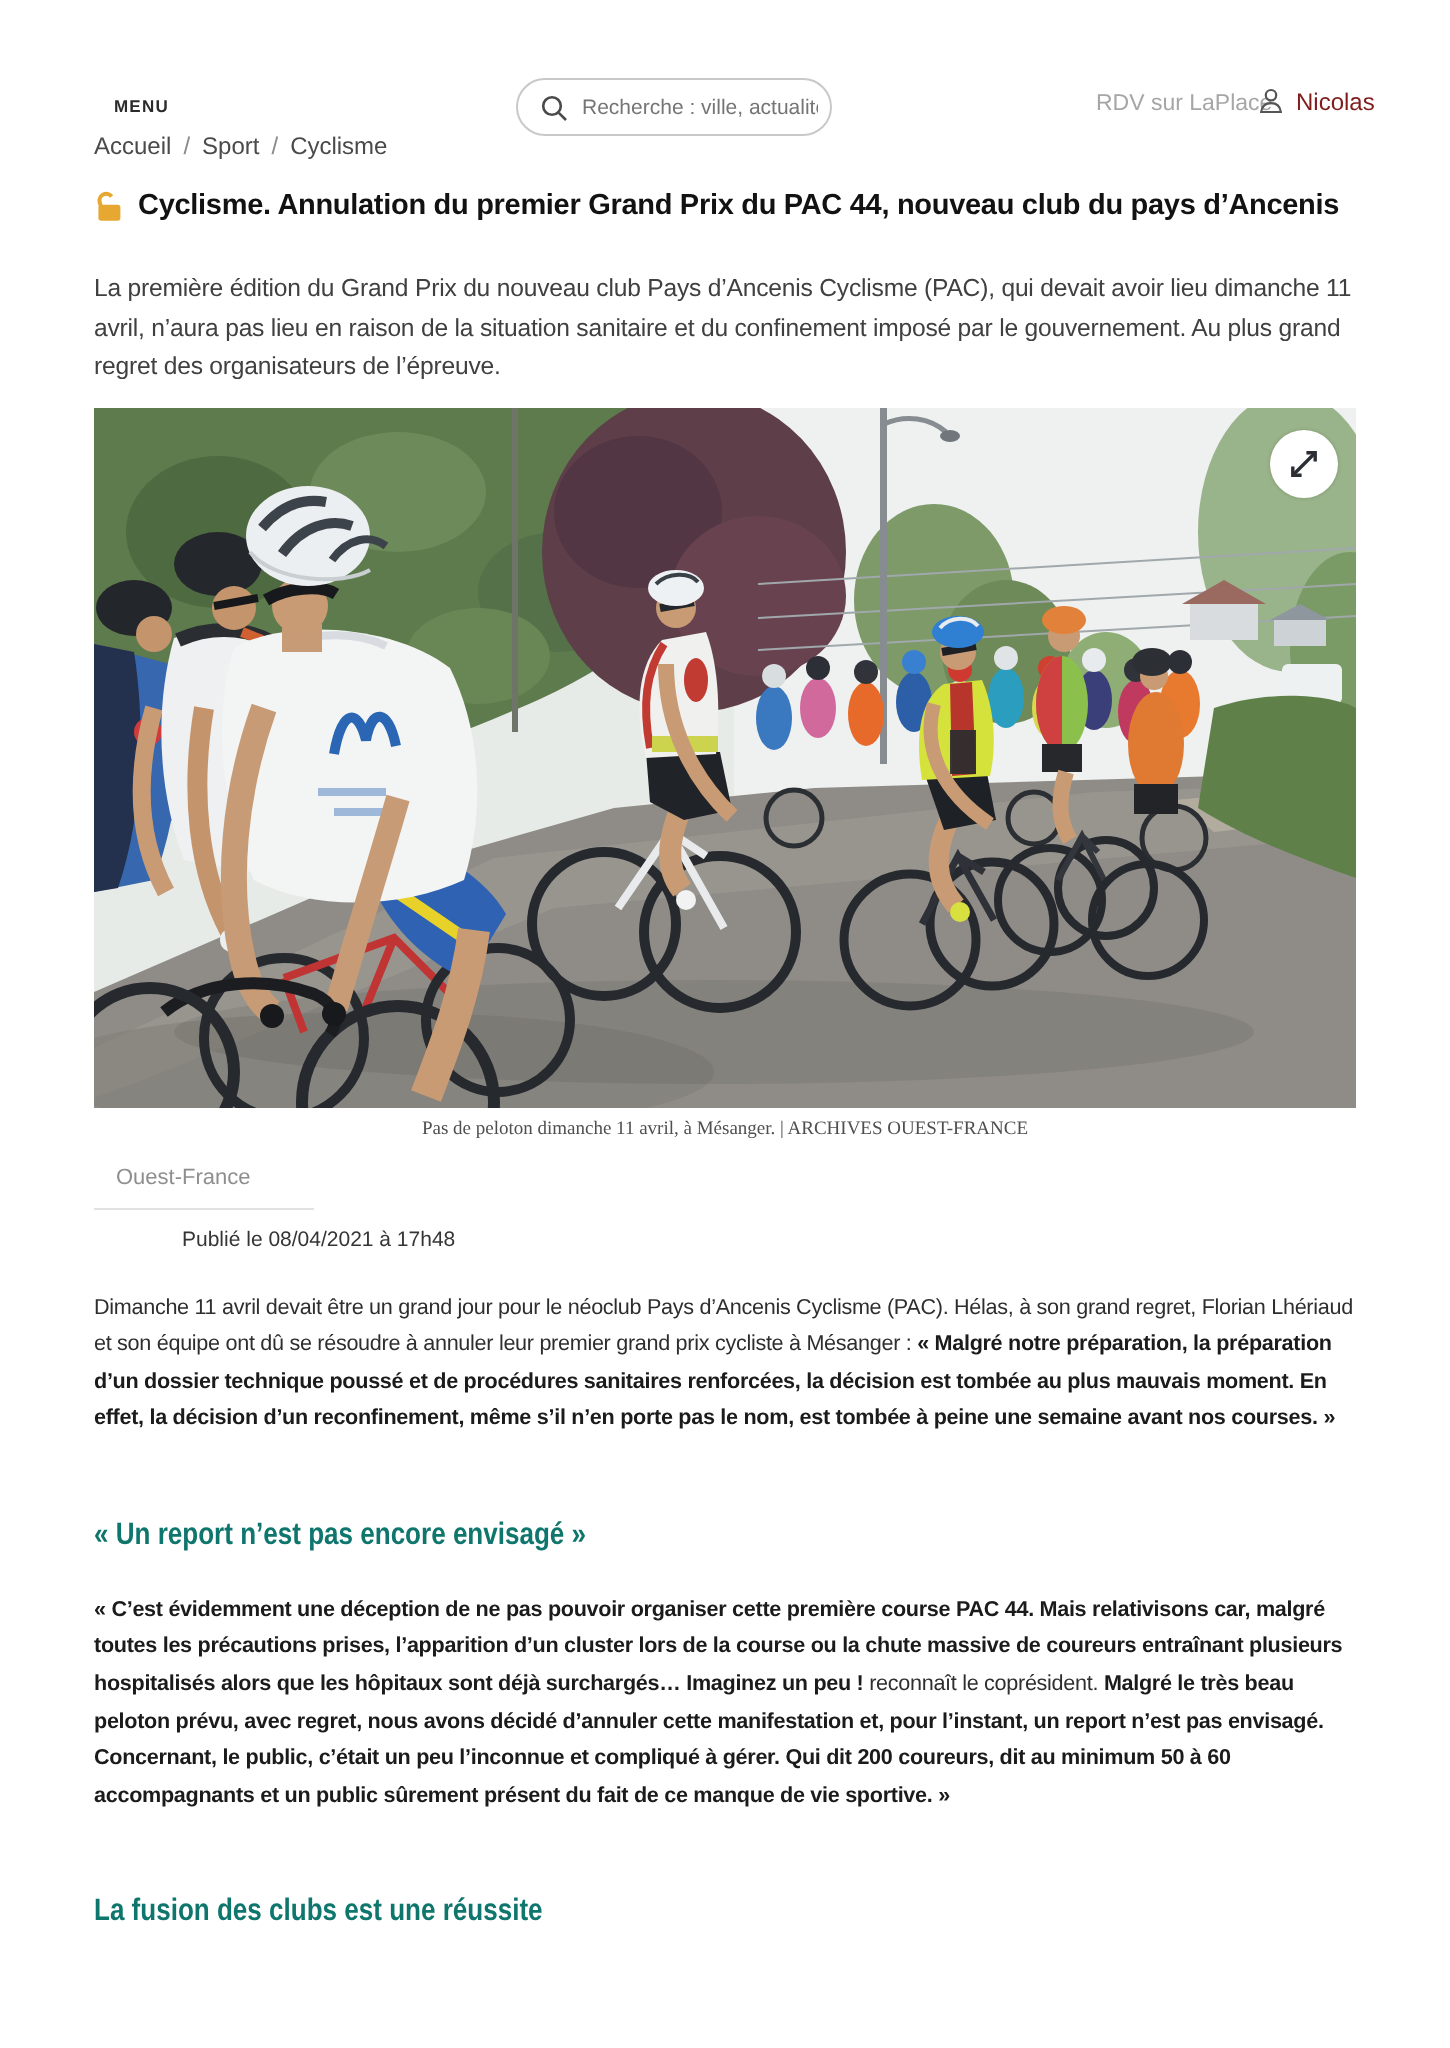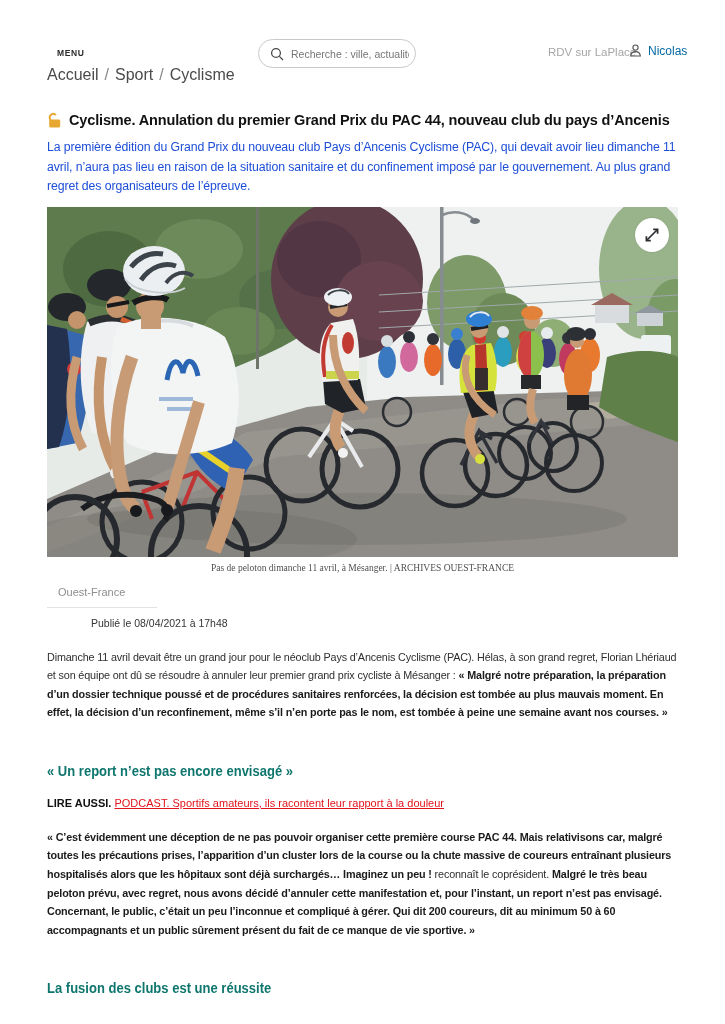--- a/index.html
+++ b/index.html
@@ -8,30 +8,30 @@
   .page { position:relative; width:725px; min-height:1024px; margin:0 auto; background:#fff; overflow:hidden; }
 
   
   .hdr { position:relative; height:84px; }
   .menu-btn { position:absolute; left:57px; top:48px; font-size:8.5px; font-weight:700; letter-spacing:.6px; color:#2b2b2b; background:none; border:none; cursor:pointer; font-family:inherit; }
   .search-pill { position:absolute; left:258px; top:39px; width:158px; height:29px; border:1px solid #c9c9c9; border-radius:15px; display:flex; align-items:center; background:#fff; }
   .search-pill svg { margin:0 7px 0 11px; flex:0 0 auto; }
   .search-pill input { border:none; outline:none; width:118px; font-size:10.5px; color:#333; font-family:inherit; background:transparent; }
   .rdv { position:absolute; left:548px; top:46px; font-size:11.5px; color:#a6a6a6; text-decoration:none; }
   .user { position:absolute; left:628px; top:43px; display:flex; align-items:center; gap:5px; background:none; border:none; cursor:pointer; font-family:inherit; }
-  .user span { font-size:12px; color:#0369a1; }
-  .crumbs { position:absolute; left:47px; top:66px; font-size:16px; color:#4a4a4a; }
+  .user span { font-size:12px; color:#7f1d1d; }
+  .crumbs { position:absolute; left:47px; top:66px; font-size:12px; color:#4a4a4a; }
   .crumbs a { color:#4a4a4a; text-decoration:none; }
   .crumbs .sep { margin:0 6px; color:#8a8a8a; }
 
   
   .art { width:631px; margin:0 47px; }
-  .title-row { display:flex; align-items:center; gap:7px; margin-top:28px; }
+  .title-row { display:flex; align-items:center; gap:7px; margin-top:11px; }
   h1 { font-size:14.5px; font-weight:700; color:#121212; letter-spacing:-.15px; white-space:nowrap; }
-  .lead { margin-top:10px; font-size:12.3px; line-height:19.5px; letter-spacing:-.1px; color:#1d4ed8; }
+  .lead { margin-top:24px; font-size:12.3px; line-height:19.5px; letter-spacing:-.1px; color:#404040; }
 
   figure { margin-top:10px; position:relative; }
   figure svg.photo { display:block; }
   .expand-btn { position:absolute; right:9px; top:11px; width:34px; height:34px; border-radius:50%; background:#fff; border:none; cursor:pointer; display:flex; align-items:center; justify-content:center; box-shadow:0 0 2px rgba(0,0,0,.15); }
   figcaption { text-align:center; font-size:9.5px; color:#4f4f4f; margin-top:6px;font-family:Liberation Serif, serif; }
 
   .src { margin-top:13px; padding-left:11px; font-size:11px; color:#8e8e8e; text-decoration:none; display:inline-block; }
   .src-rule { width:110px; border-bottom:1px solid #e2e2e2; margin:7px 0 9px; }
   .pub { font-size:10.5px; color:#353535;padding-left:44px; }
 
@@ -312,24 +312,20 @@
 
     <a href="#" class="src">Ouest-France</a>
     <div class="src-rule"></div>
     <div class="pub">Publié le 08/04/2021 à 17h48</div>
 
     <p class="body"><span>Dimanche 11 avril devait être un grand jour pour le néoclub Pays d’Ancenis Cyclisme (PAC). Hélas, à son grand regret, Florian Lhériaud et son équipe ont dû se résoudre à annuler leur premier grand prix cycliste à Mésanger : </span><span class="b">« Malgré notre préparation, la préparation d’un dossier technique poussé et de procédures sanitaires renforcées, la décision est tombée au plus mauvais moment. En effet, la décision d’un reconfinement, même s’il n’en porte pas le nom, est tombée à peine une semaine avant nos courses. »</span></p>
 
     <h2><span>« Un report n’est pas encore envisagé »</span></h2>
 
 
-    <div class="lire">
-      <span class="lbl">LIRE AUSSI.</span>
-      <a href="#">PODCAST. Sportifs amateurs, ils racontent leur rapport à la douleur</a>
-    </div>
 
     <p class="body"><span class="b">« C’est évidemment une déception de ne pas pouvoir organiser cette première course PAC 44. Mais relativisons car, malgré toutes les précautions prises, l’apparition d’un cluster lors de la course ou la chute massive de coureurs entraînant plusieurs hospitalisés alors que les hôpitaux sont déjà surchargés… Imaginez un peu !</span><span> reconnaît le coprésident. </span><span class="b">Malgré le très beau peloton prévu, avec regret, nous avons décidé d’annuler cette manifestation et, pour l’instant, un report n’est pas envisagé. Concernant, le public, c’était un peu l’inconnue et compliqué à gérer. Qui dit 200 coureurs, dit au minimum 50 à 60 accompagnants et un public sûrement présent du fait de ce manque de vie sportive. »</span></p>
 
     <h2><span>La fusion des clubs est une réussite</span></h2>
 
     
 
     
   </article>
 </div>

